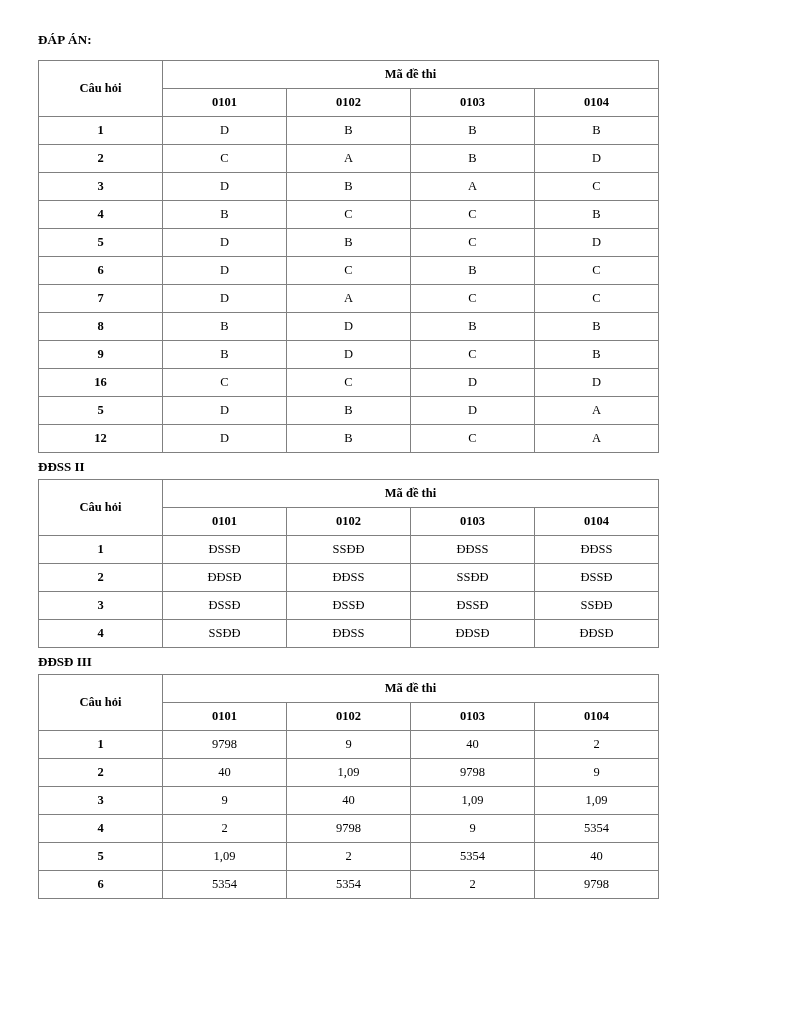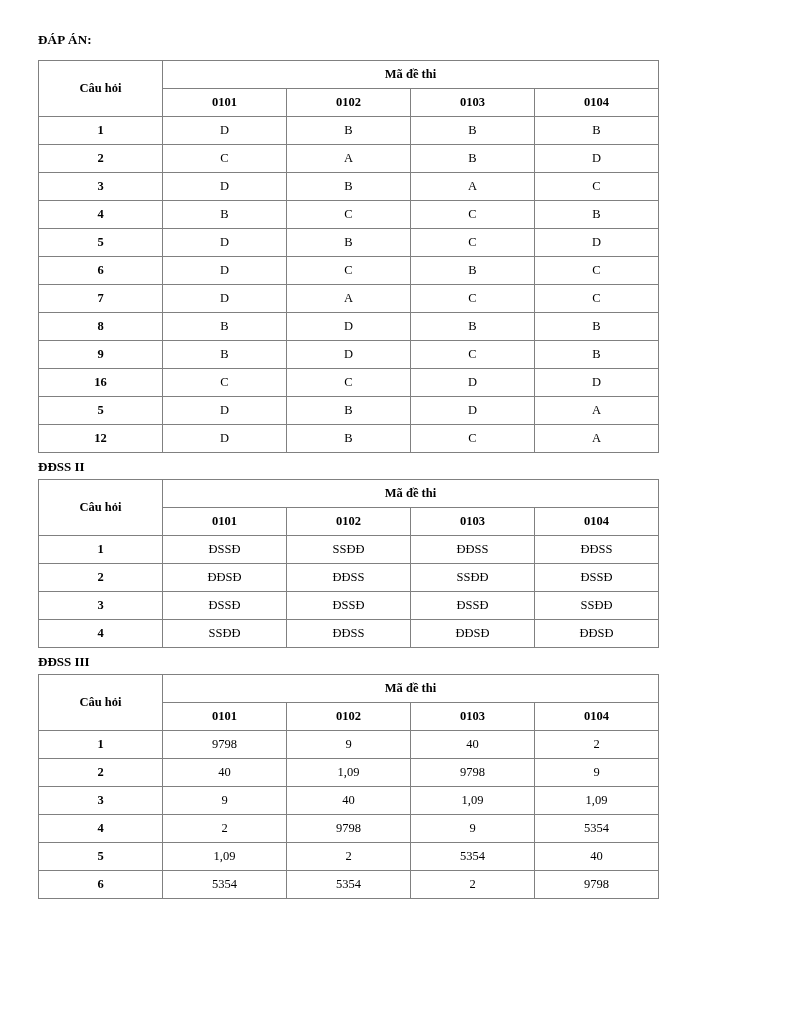--- a/index.html
+++ b/index.html
@@ -230,21 +230,21 @@
       <tr>
         <td class="qnum">4</td>
         <td class="ans">SSĐĐ</td>
         <td class="ans">ĐĐSS</td>
         <td class="ans">ĐĐSĐ</td>
         <td class="ans">ĐĐSĐ</td>
       </tr>
     </tbody>
   </table>
 
-  <div class="section-label">ĐĐSS III</div>
+  <div class="section-label">ĐĐSĐ III</div>
   <table class="answers t3">
     <colgroup>
       <col class="col-q">
         <col class="col-code">
         <col class="col-code">
         <col class="col-code">
         <col class="col-code">
     </colgroup>
     <tbody>
       <tr>

